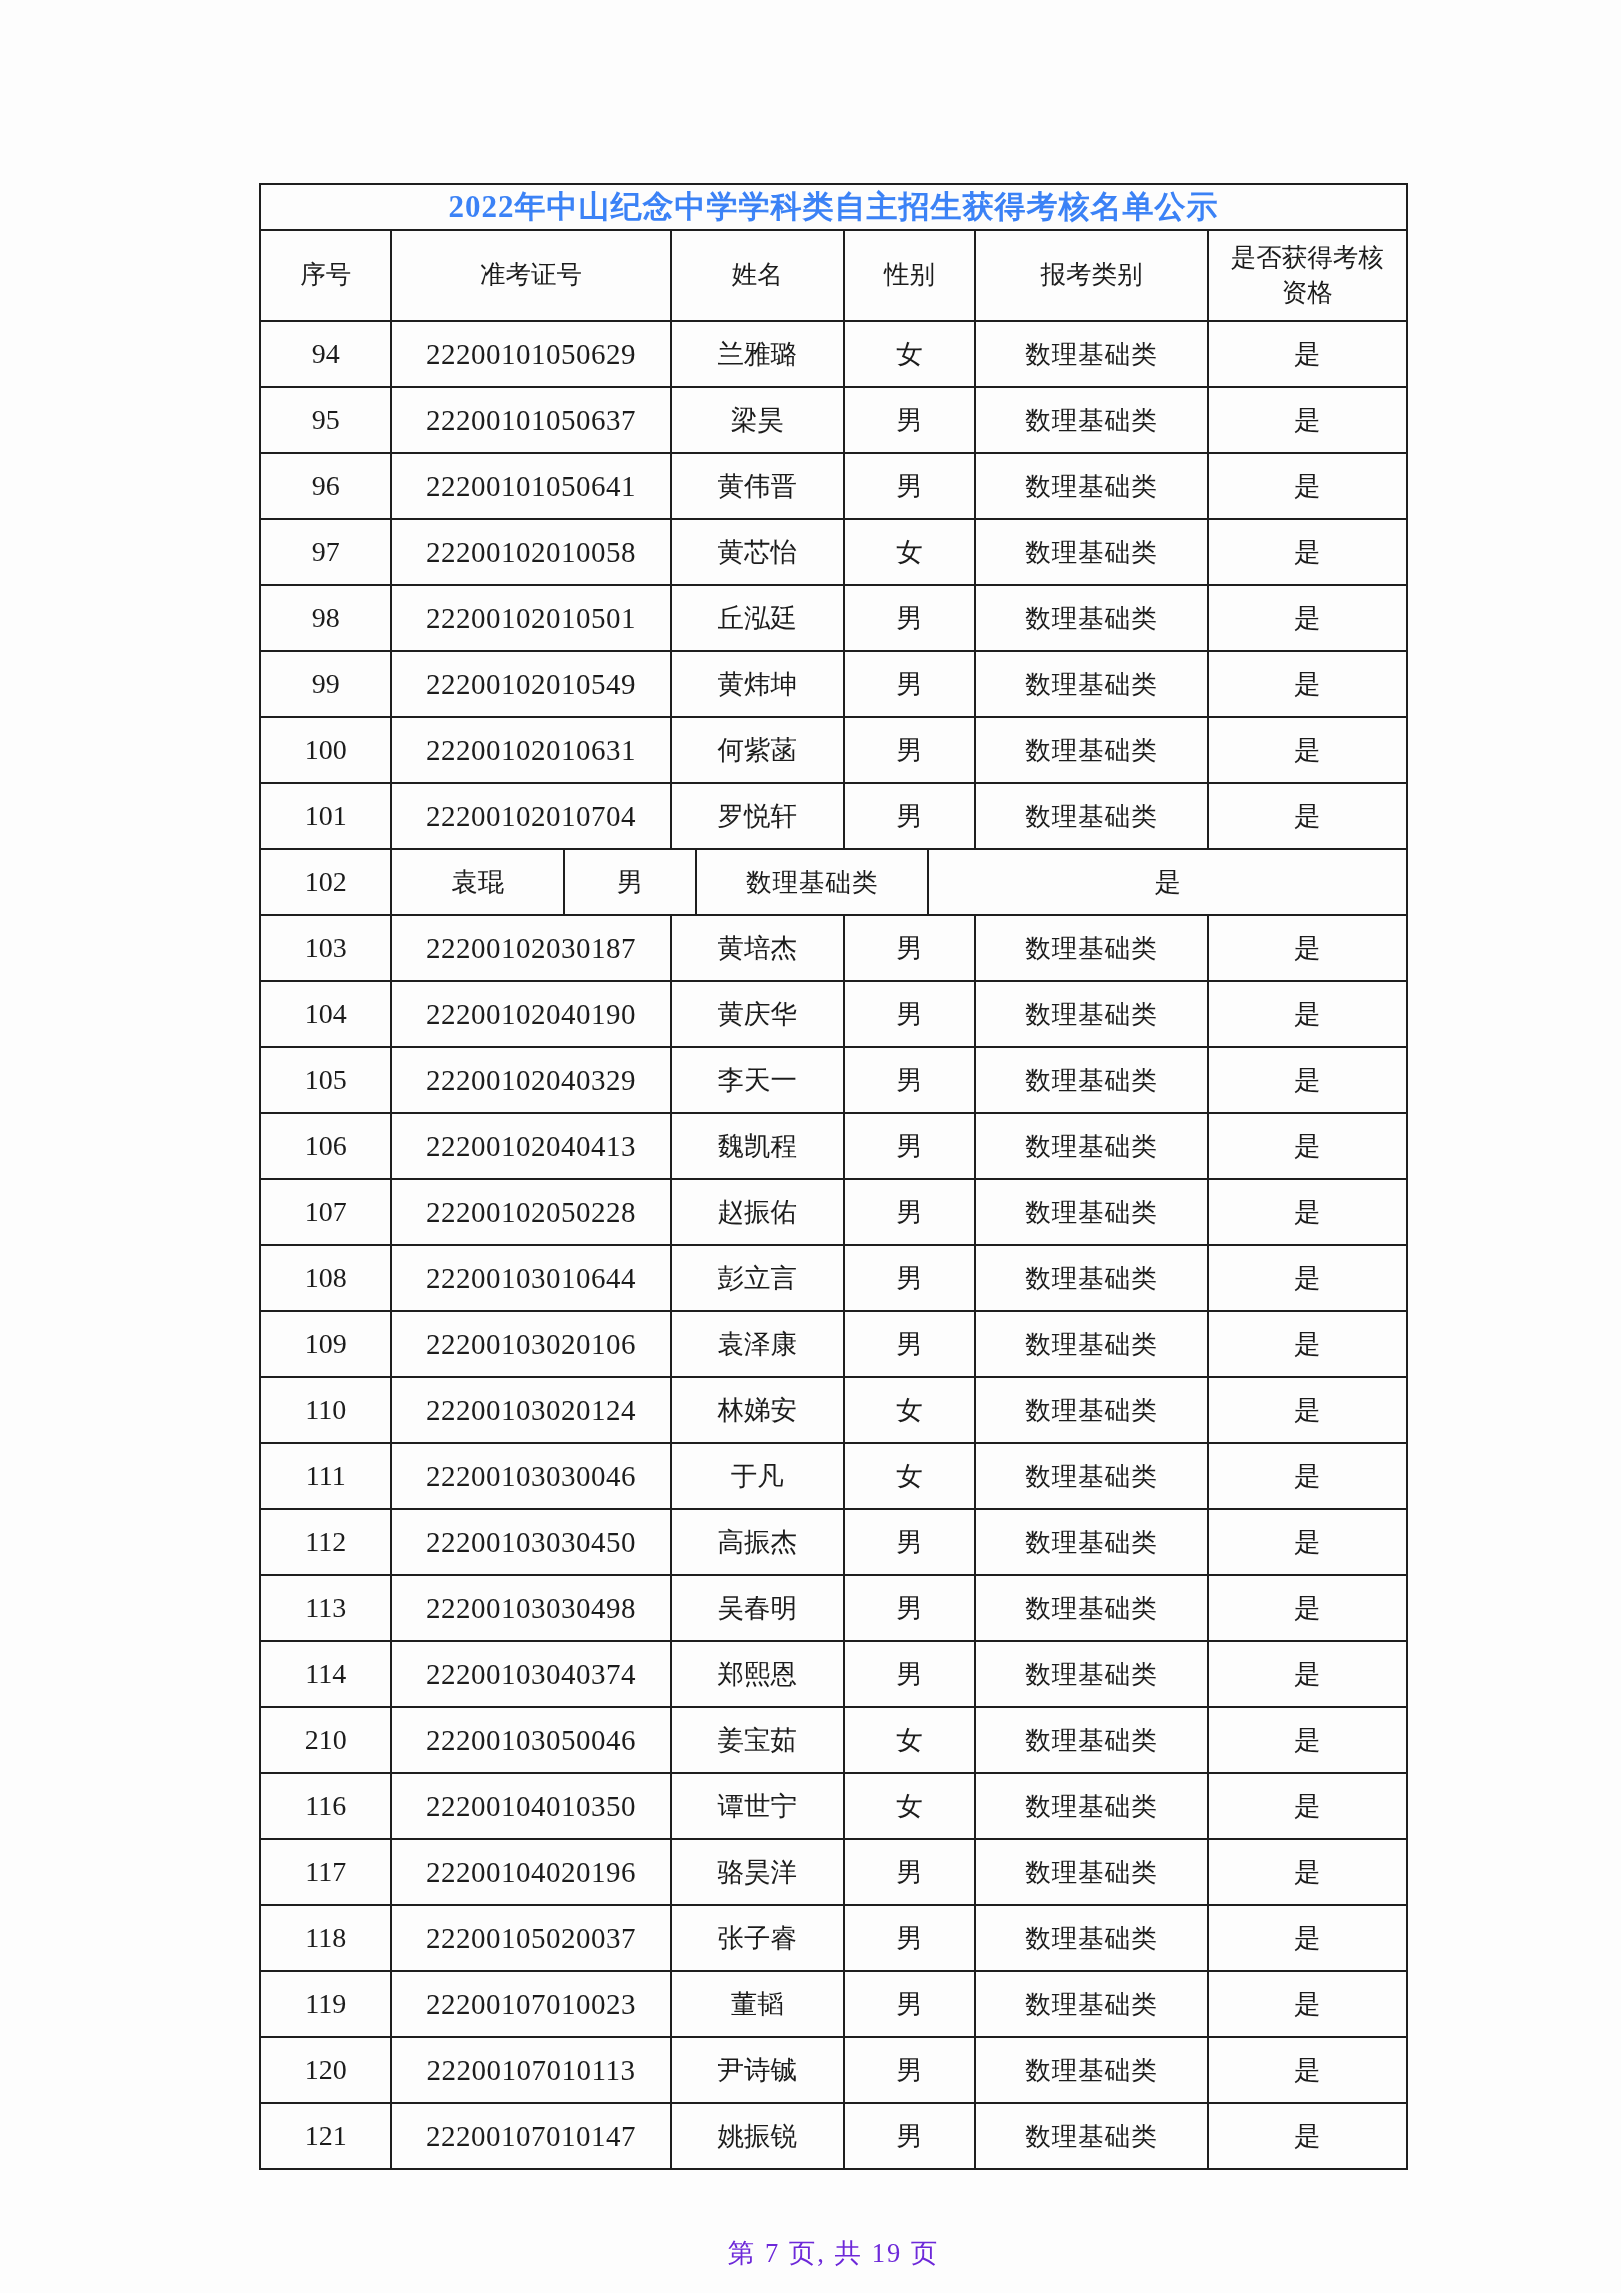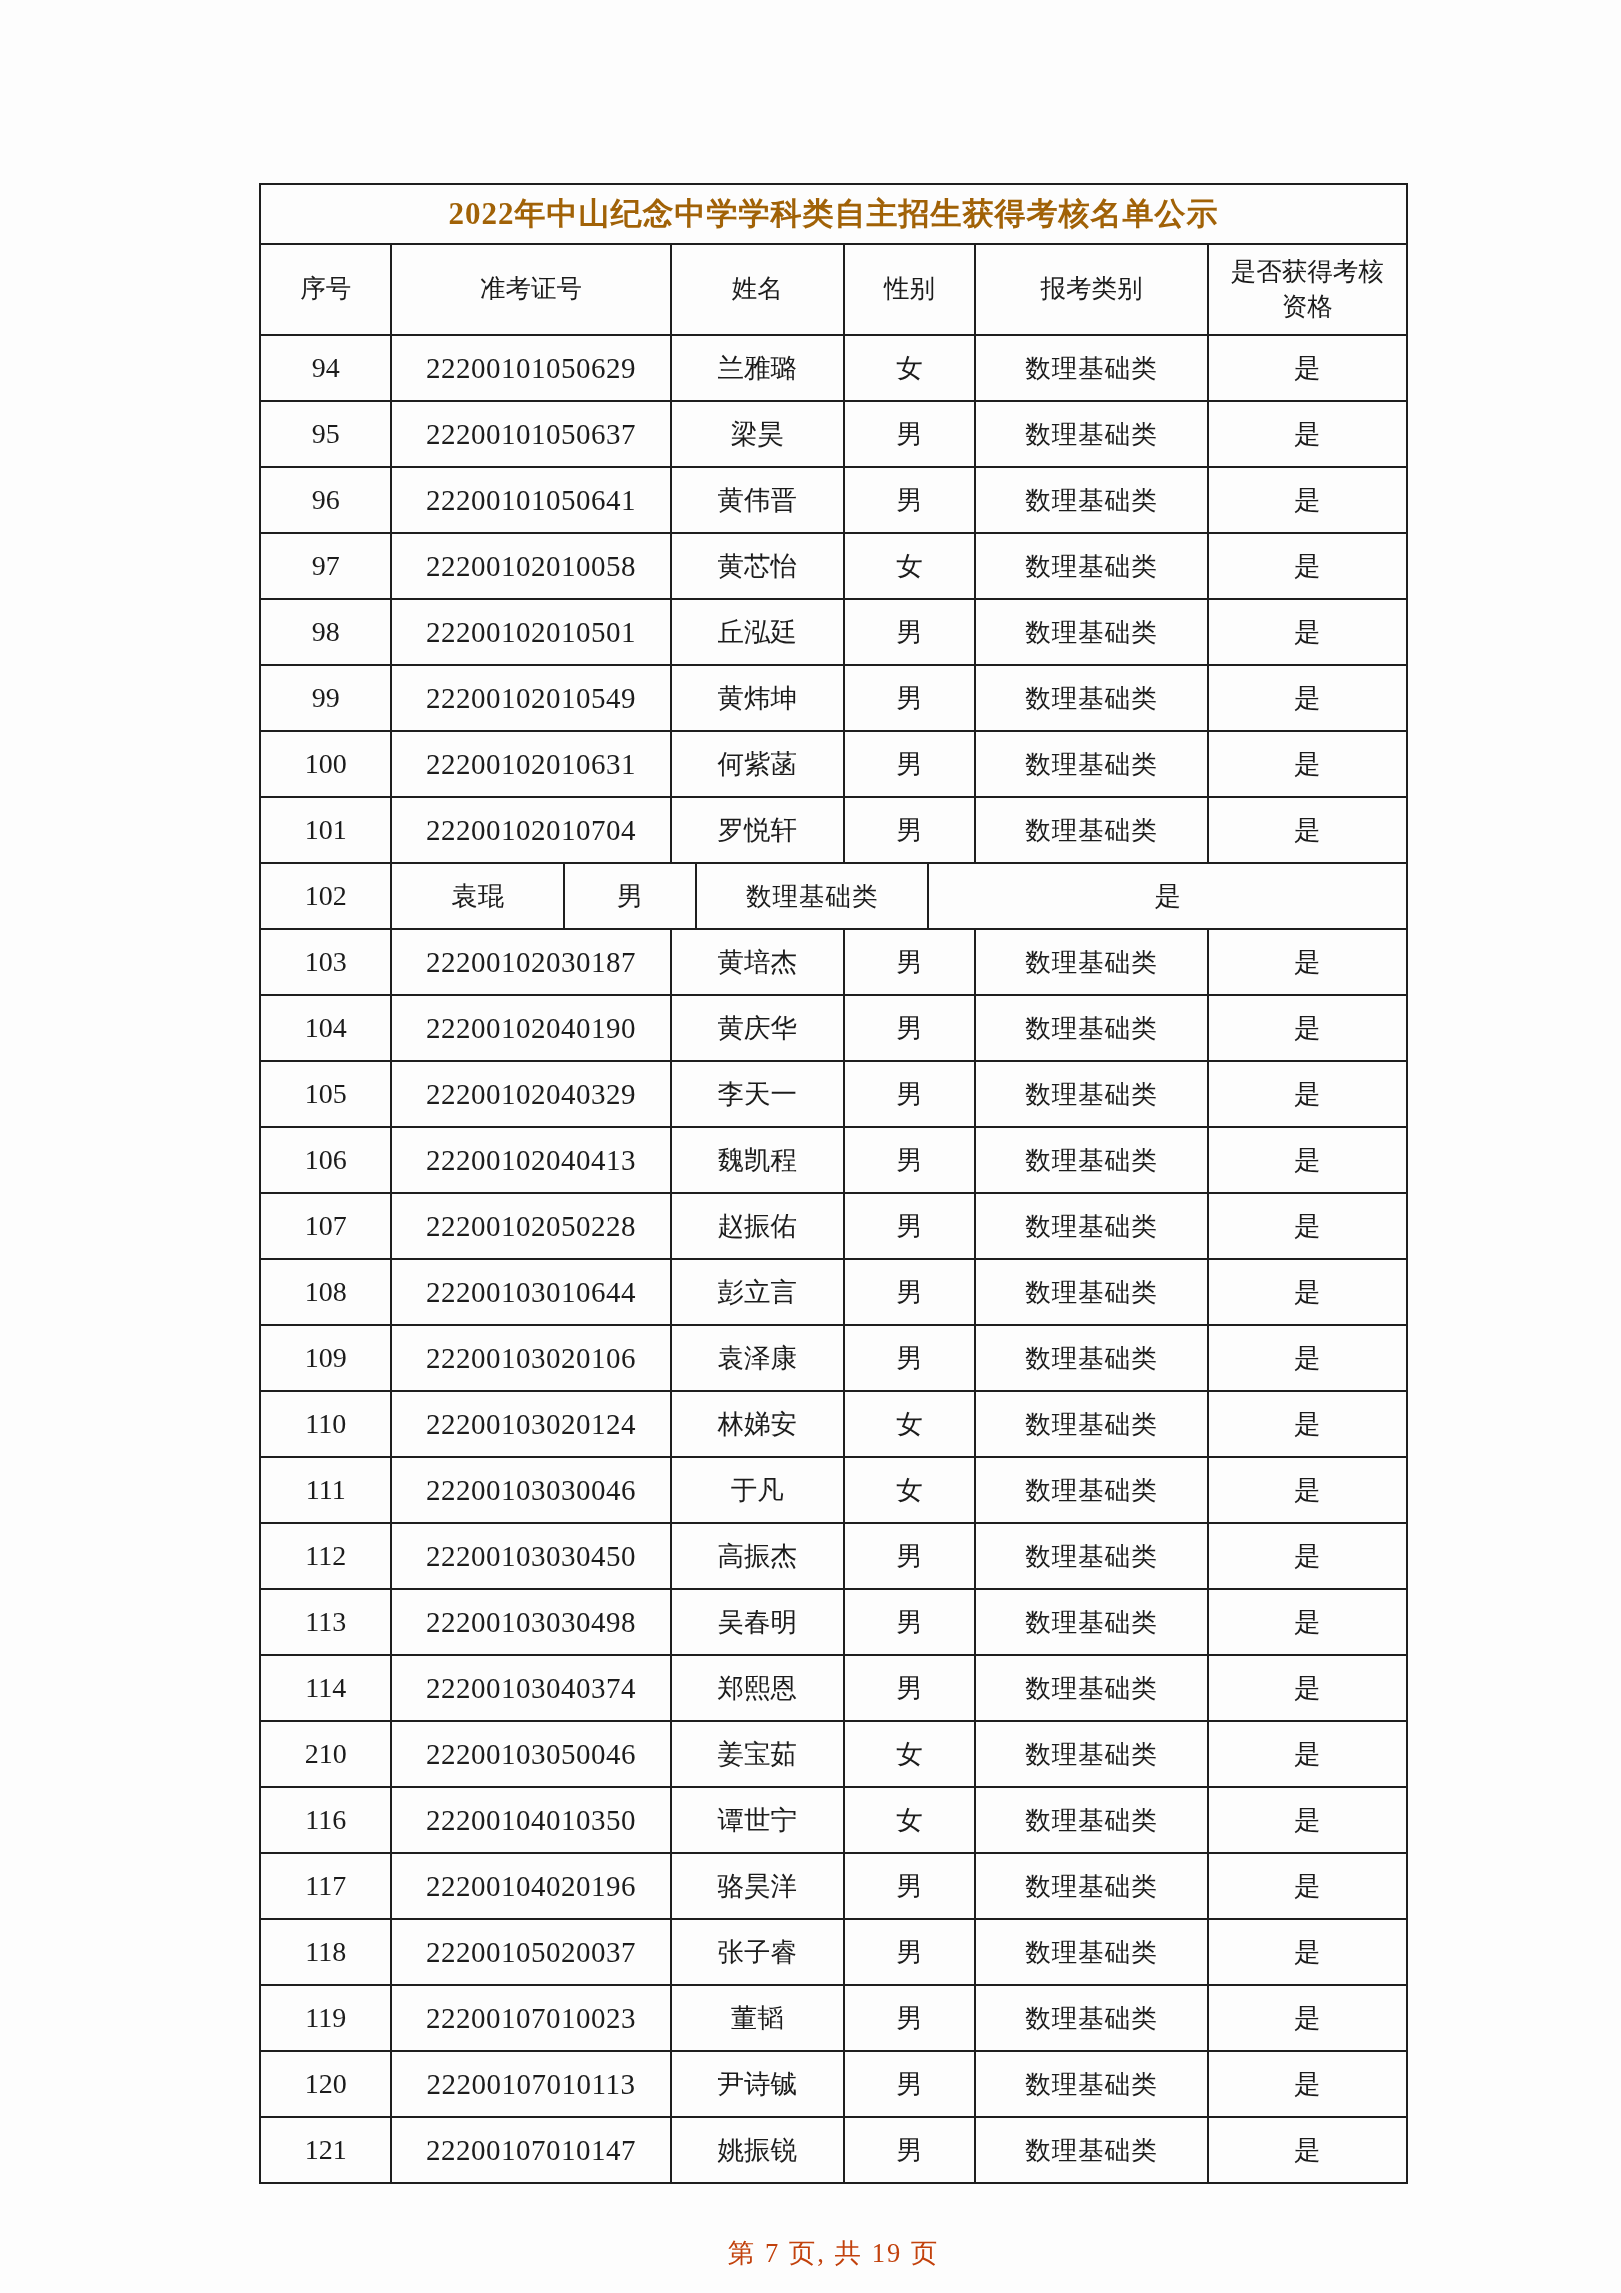--- a/index.html
+++ b/index.html
@@ -19,28 +19,28 @@
   .doc-table {
     position: absolute;
     left: 259px;
     top: 183px;
     width: 1149px;
     border: 2.9px solid #1e1e1e;
     background: #fdfdfd;
   }
 
   .title-row {
-    height: 58px;
+    height: 44px;
     display: flex;
     align-items: center;
     justify-content: center;
     font-weight: bold;
     font-size: 31px;
     letter-spacing: 1px;
-    color: #a16207;
+    color: #3b82f6;
   }
 
   .tr {
     display: flex;
     border-top: 2px solid #1e1e1e;
   }
   .header-row { height: 91px; }
   .data-row { height: 66px; }
 
   .td, .th {
@@ -67,21 +67,21 @@
   .td.c5 { font-size: 25.5px; letter-spacing: 1px; }
 
   .page-footer {
     position: absolute;
     left: 259px;
     top: 2235px;
     width: 1149px;
     text-align: center;
     font-size: 26.5px;
     letter-spacing: 2px;
-    color: #c2410c;
+    color: #6d28d9;
   }
 </style>
 </head>
 <body>
 
 <div class="page">
 
   <div class="doc-table">
 
     <div class="title-row">2022年中山纪念中学学科类自主招生获得考核名单公示</div>

